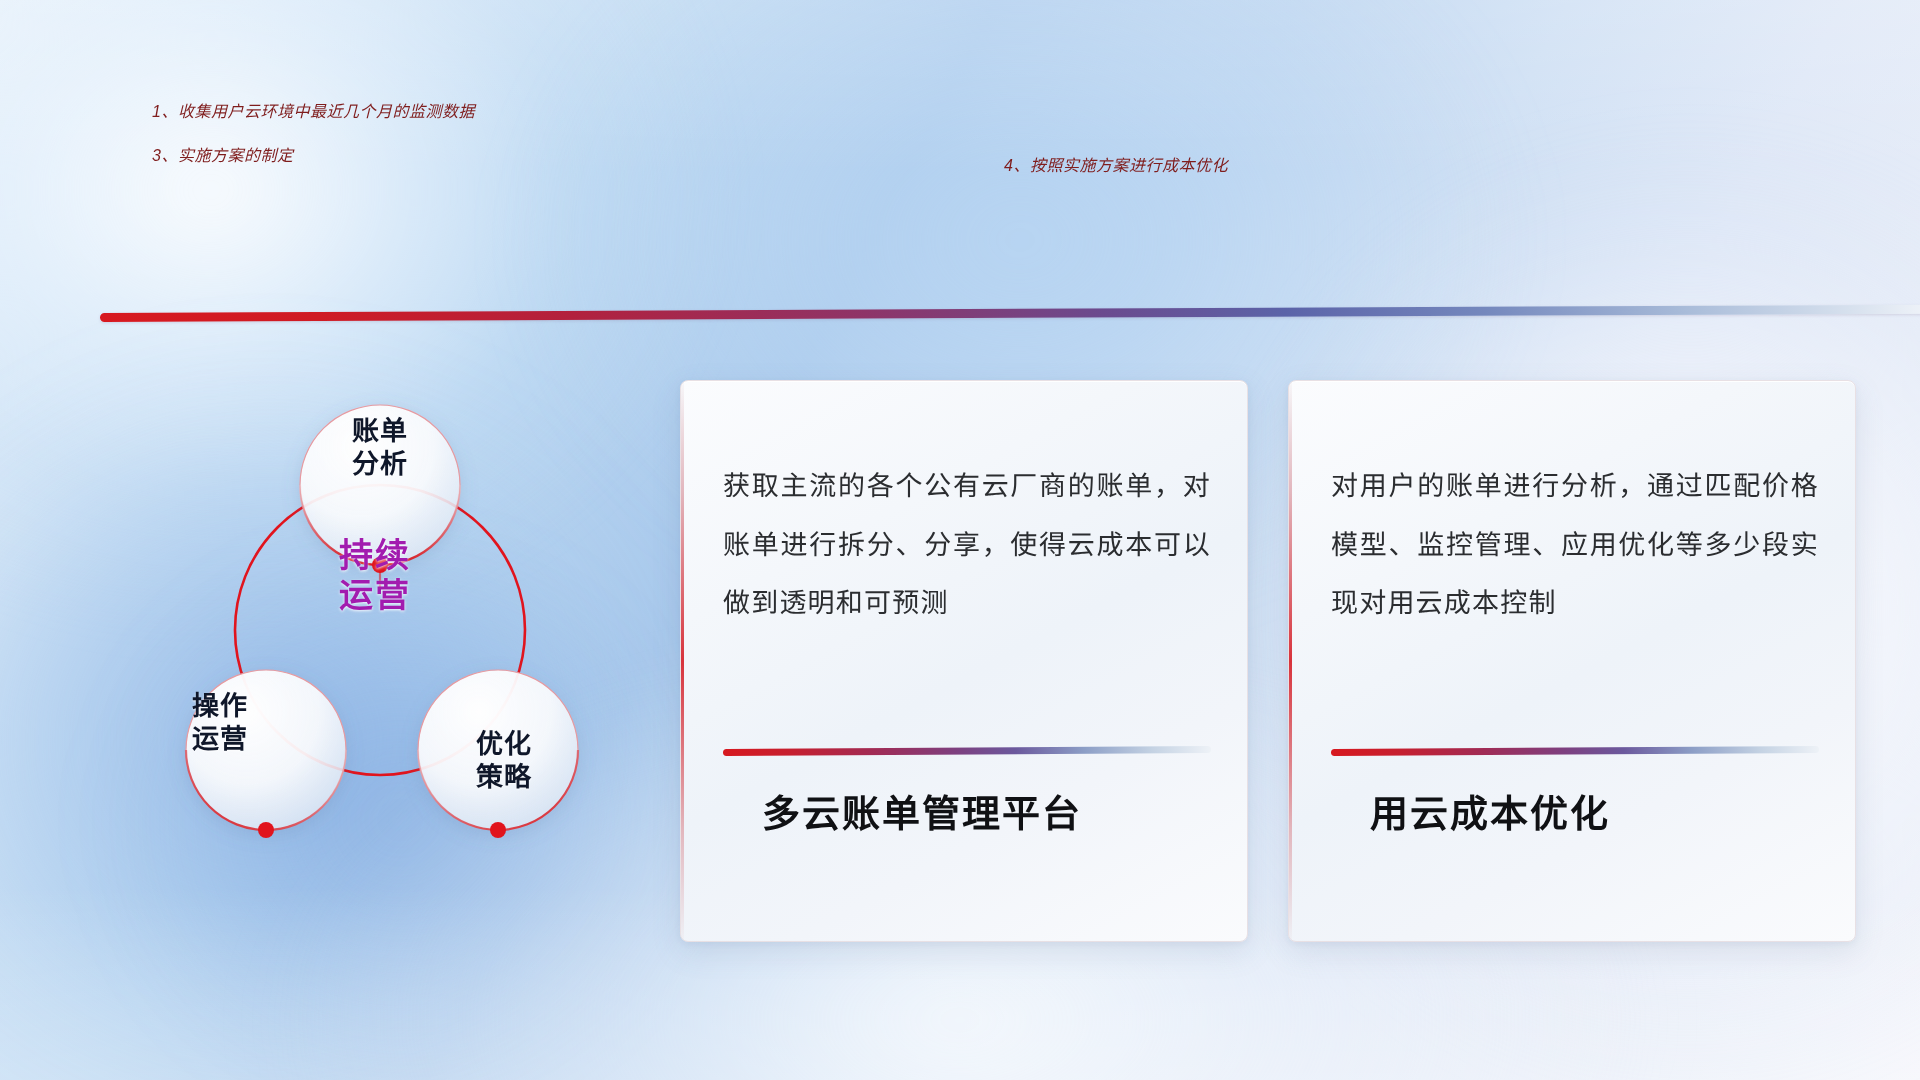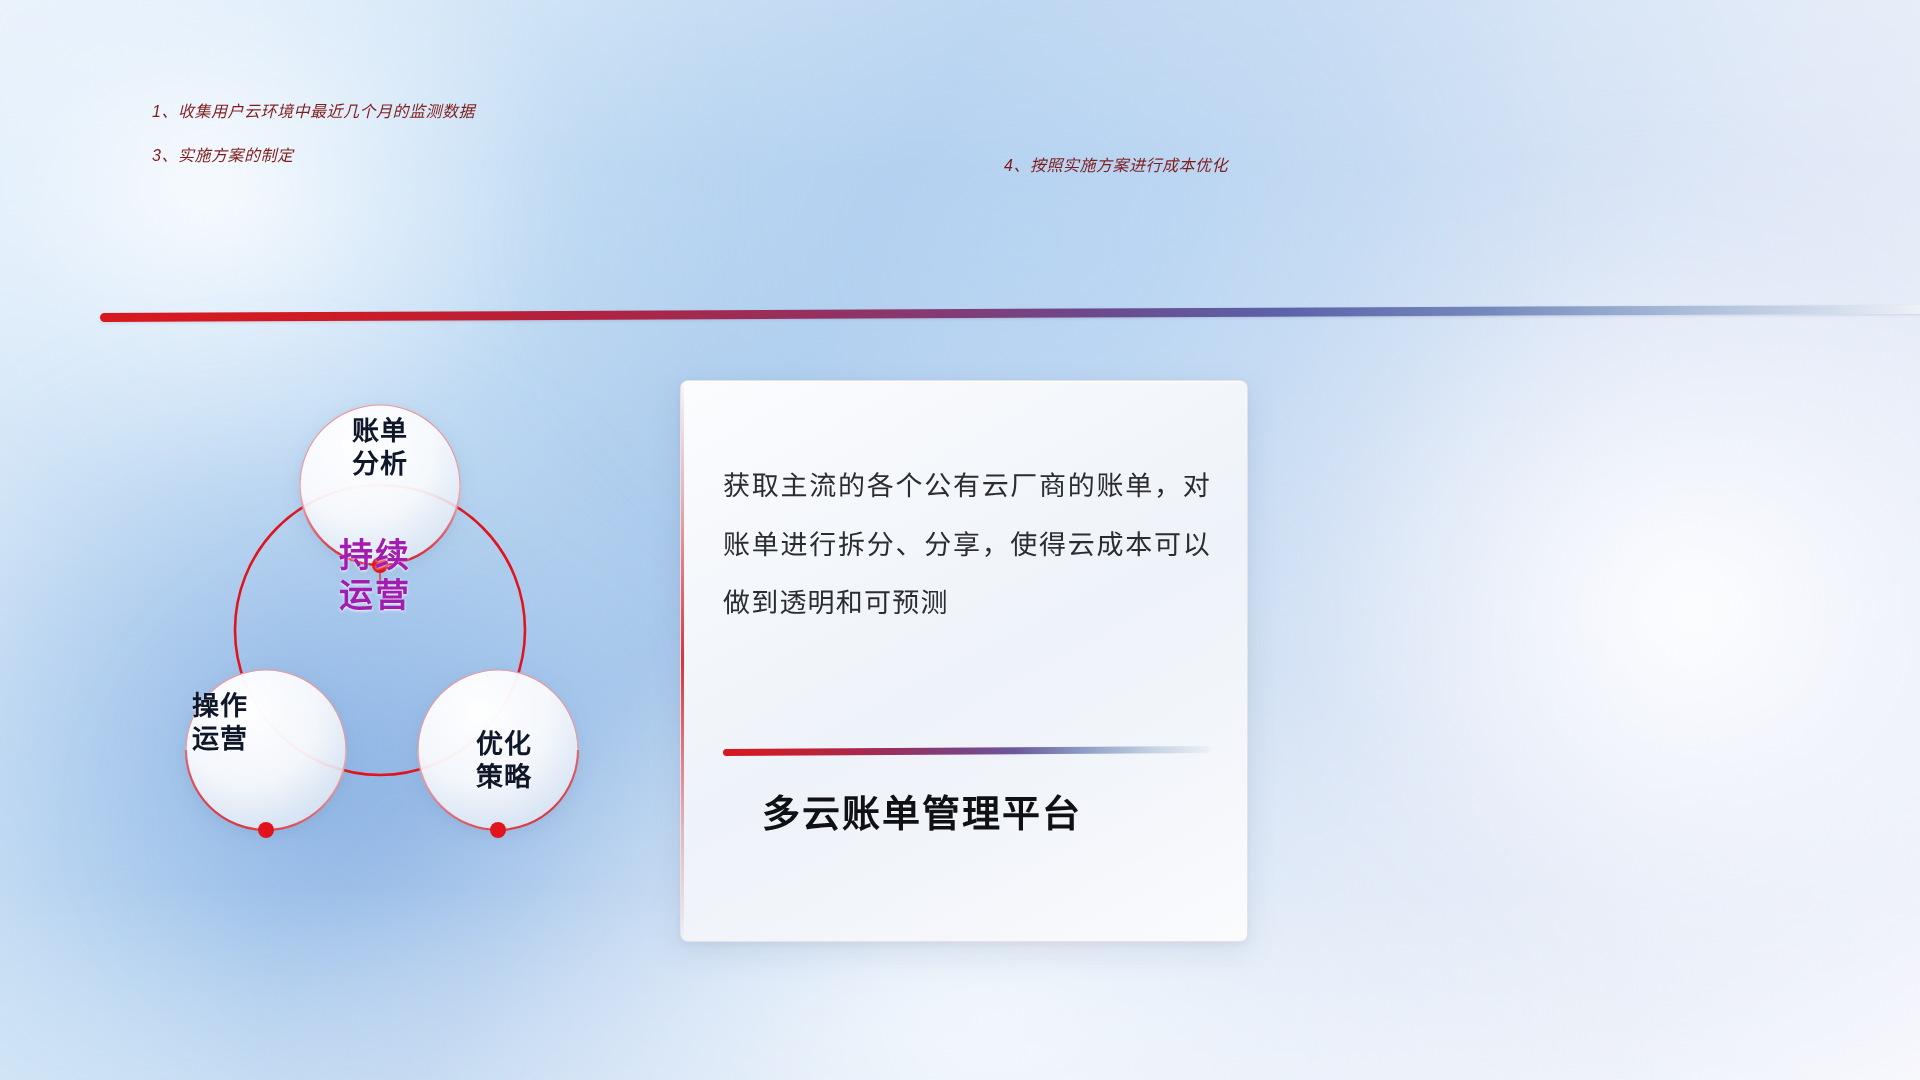--- a/index.html
+++ b/index.html
@@ -361,14 +361,19 @@
       <div>运营</div>
     </div>
   </div>
 
   <div class="card" id="card-1">
     <div class="card-body">获取主流的各个公有云厂商的账单，对账单进行拆分、分享，使得云成本可以做到透明和可预测</div>
     <div class="card-rule"></div>
     <div class="card-title">多云账单管理平台</div>
   </div>
 
+  <div class="card" id="card-2">
+    <div class="card-body">对用户的账单进行分析，通过匹配价格模型、监控管理、应用优化等多少段实现对用云成本控制</div>
+    <div class="card-rule"></div>
+    <div class="card-title">用云成本优化</div>
+  </div>
 
 </div>
 
 </body></html>

